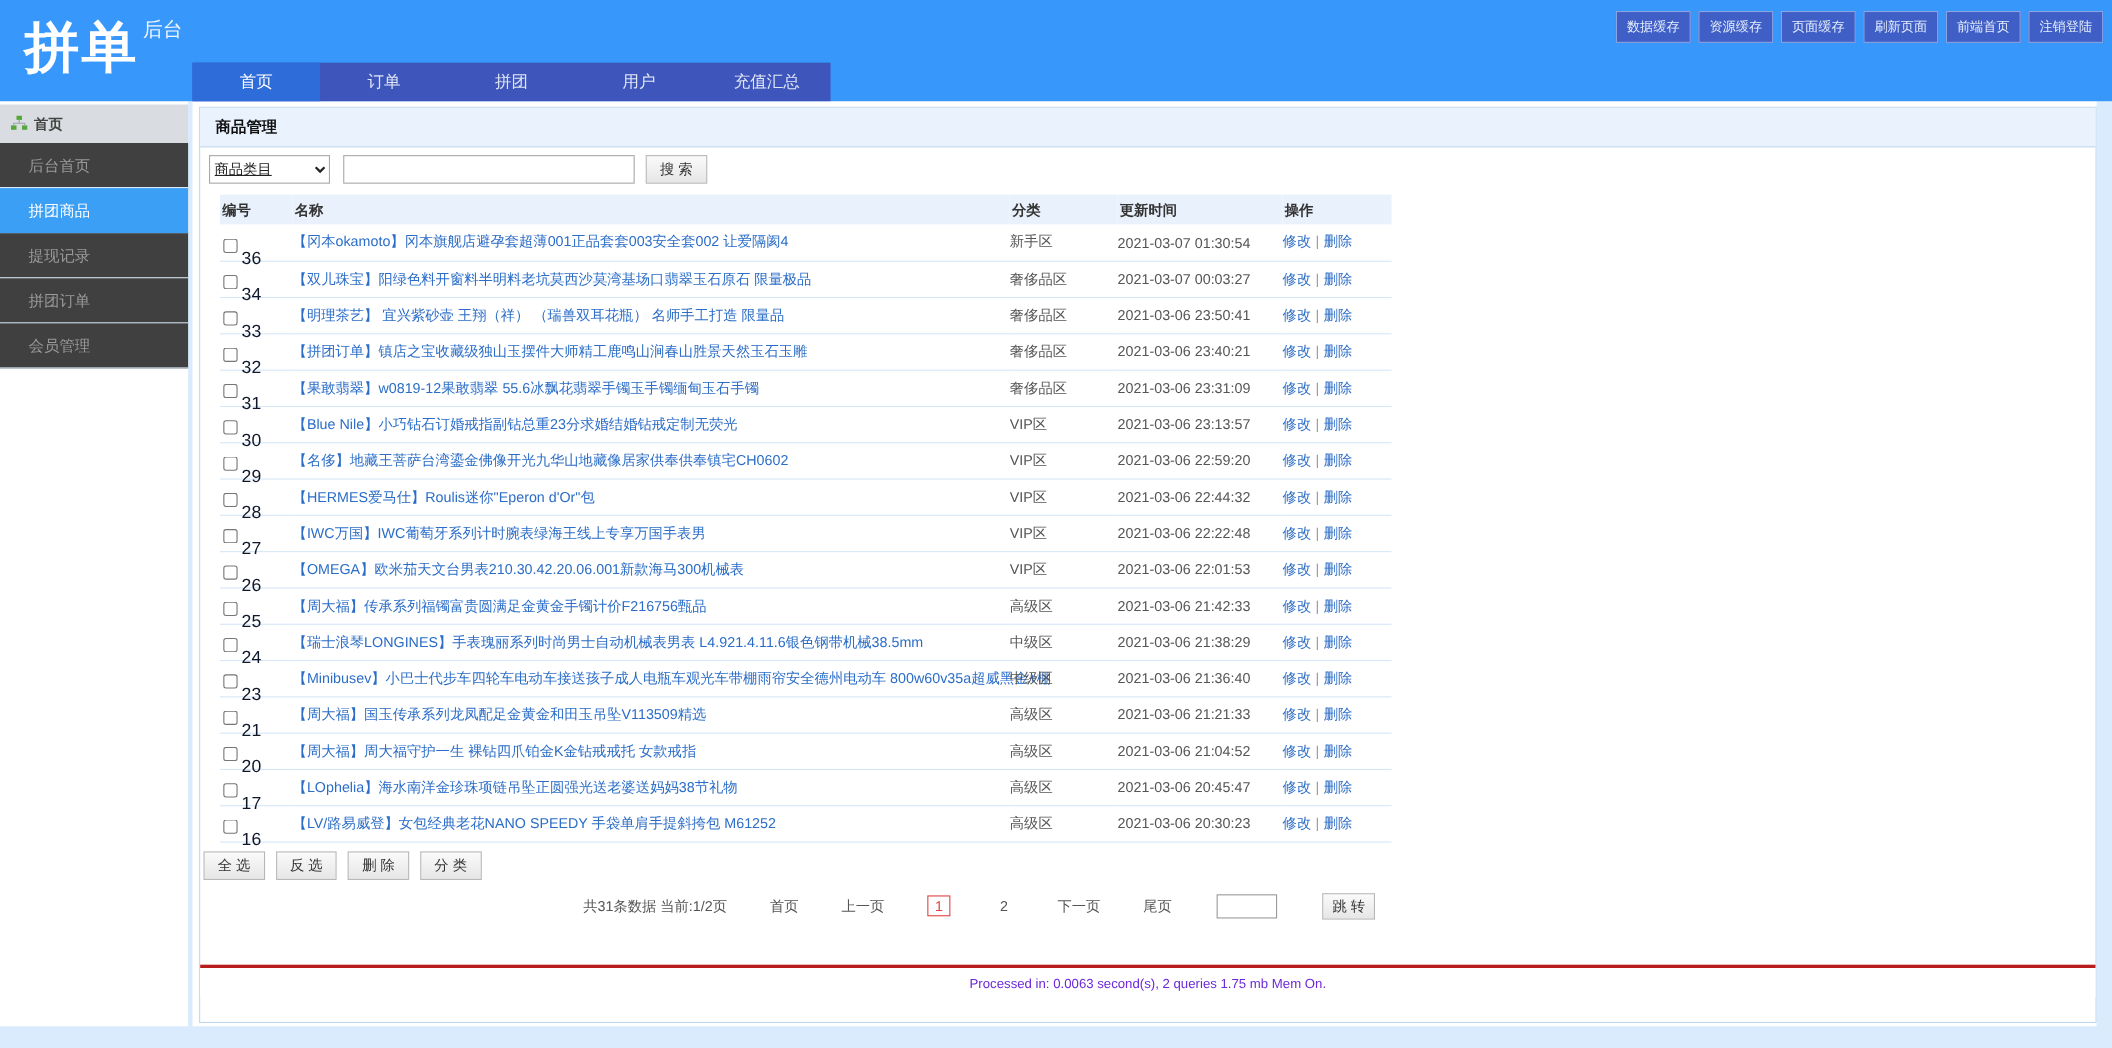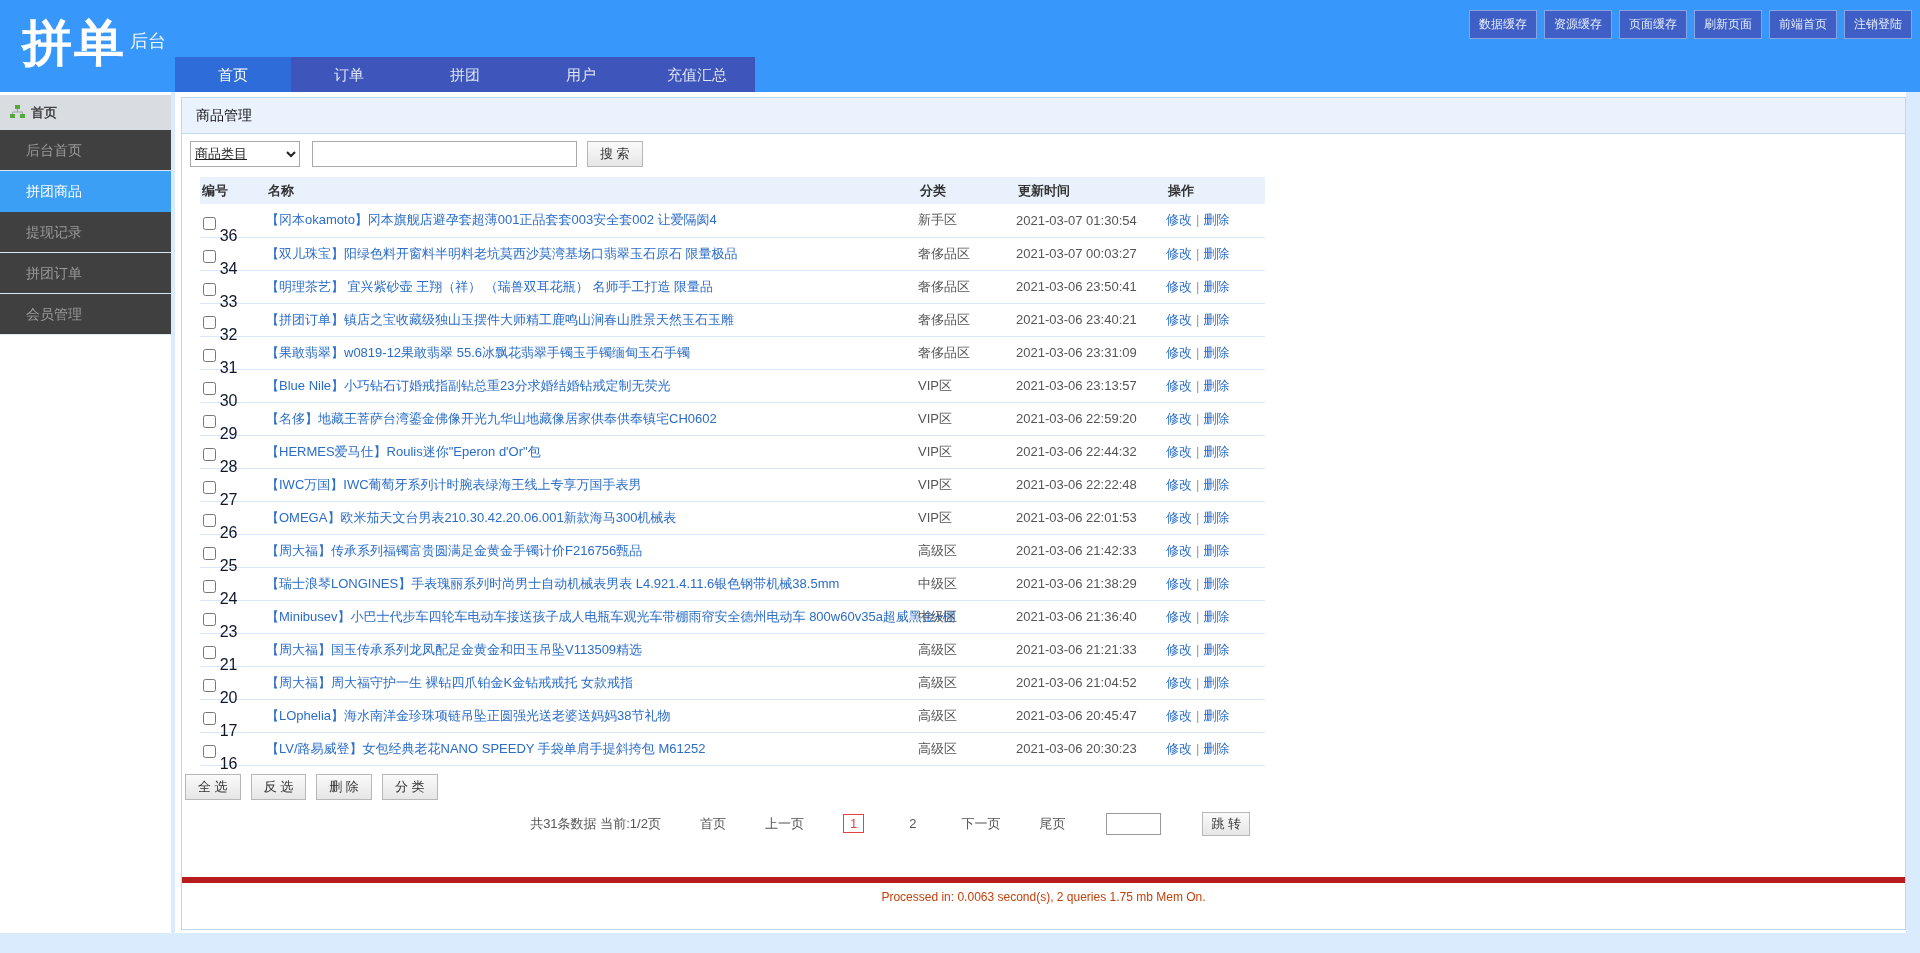--- a/index.html
+++ b/index.html
@@ -9,21 +9,21 @@
     background:#d9ebfc;
     overflow:hidden;
     font-size:13px;
     color:#333;
   }
   
   .header {
     position:relative; width:1920px; height:92px;
     background:#3897fa;
   }
-  .logo { position:absolute; left:22px; top:18px; display:flex; align-items:center; color:#fff; }
+  .logo { position:absolute; left:22px; top:18px; display:flex; align-items:flex-start; color:#fff; }
   .logo-main { font-size:50px; font-weight:bold; line-height:1; letter-spacing:2px; }
   .logo-sub { font-size:18px; line-height:1; margin-left:4px; margin-bottom:5px; opacity:.92; }
   .quick-buttons { position:absolute; top:10px; right:8px; display:flex; }
   .quick-btn {
     margin-left:7px; padding:5px 9px; font-size:12px; cursor:pointer;
     background:#3f5ec6; border:1px solid #8aa3e2; color:#e6eefc;
   }
   .nav-tabs {
     position:absolute; left:175px; bottom:0; display:flex;
     background:#3e55bb; height:35px;
@@ -49,21 +49,21 @@
     color:#999; border-bottom:1px solid #d8e9f8; cursor:pointer; background:#404040;
   }
   .side-item.active { background:#3b9ff5; color:#fff; border-bottom-color:#3b9ff5; }
   
   .content-box {
     margin:5px 0 0 6px; width:1725px; height:833px;
     border:1px solid #bdd7f0; background:#fff;
   }
   .panel-title {
     height:36px; line-height:35px; background:#eaf2fd; border-bottom:1px solid #c3d9f1;
-    font-size:14px; font-weight:normal; color:#111; padding-left:14px;
+    font-size:14px; font-weight:bold; color:#111; padding-left:14px;
   }
   .search-row { height:39px; display:flex; align-items:center; padding-left:8px; }
   .search-select {
     width:110px; height:26px; font-size:13px; color:#222;
     border:1px solid #a9a9a9; background:#fff; margin-right:12px;
     font-family:"Liberation Sans","DejaVu Sans",sans-serif;
     text-decoration:underline;
   }
   .search-input {
     width:265px; height:26px; border:1px solid #a9a9a9; padding:0 6px; font-size:13px;
@@ -103,22 +103,22 @@
   .pagination a { color:#555; text-decoration:none; cursor:pointer; }
   .page-current {
     display:inline-block; border:1px solid #e04444; color:#e04444;
     padding:1px 6px; background:#fff;
   }
   .page-num { display:inline-block; padding:1px 6px; }
   .jump-input { width:55px; height:22px; border:1px solid #9a9a9a; margin-left:10px; padding:0 4px; }
   .jump-btn { height:24px; padding:0 8px; }
   
   .footer-strip {
-    margin-top:41px; height:30px; line-height:29px; border-top:6px solid #b91c1c;
-    text-align:center; font-size:12px; color:#c2410c; background:#fff;
+    margin-top:41px; height:30px; line-height:29px; border-top:3px solid #b91c1c;
+    text-align:center; font-size:12px; color:#6d28d9; background:#fff;
   }
 </style>
 </head>
 <body>
 
 <div class="header">
   <div class="logo">
     <span class="logo-main">拼单</span>
     <span class="logo-sub">后台</span>
   </div>

